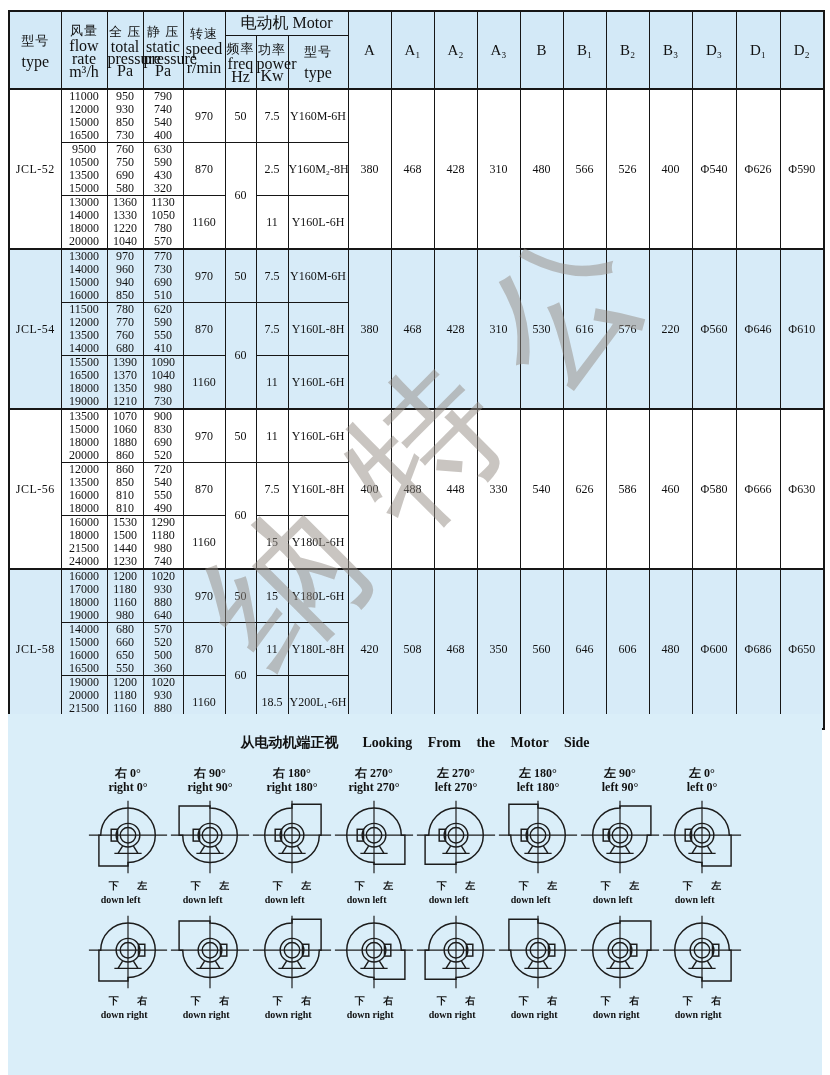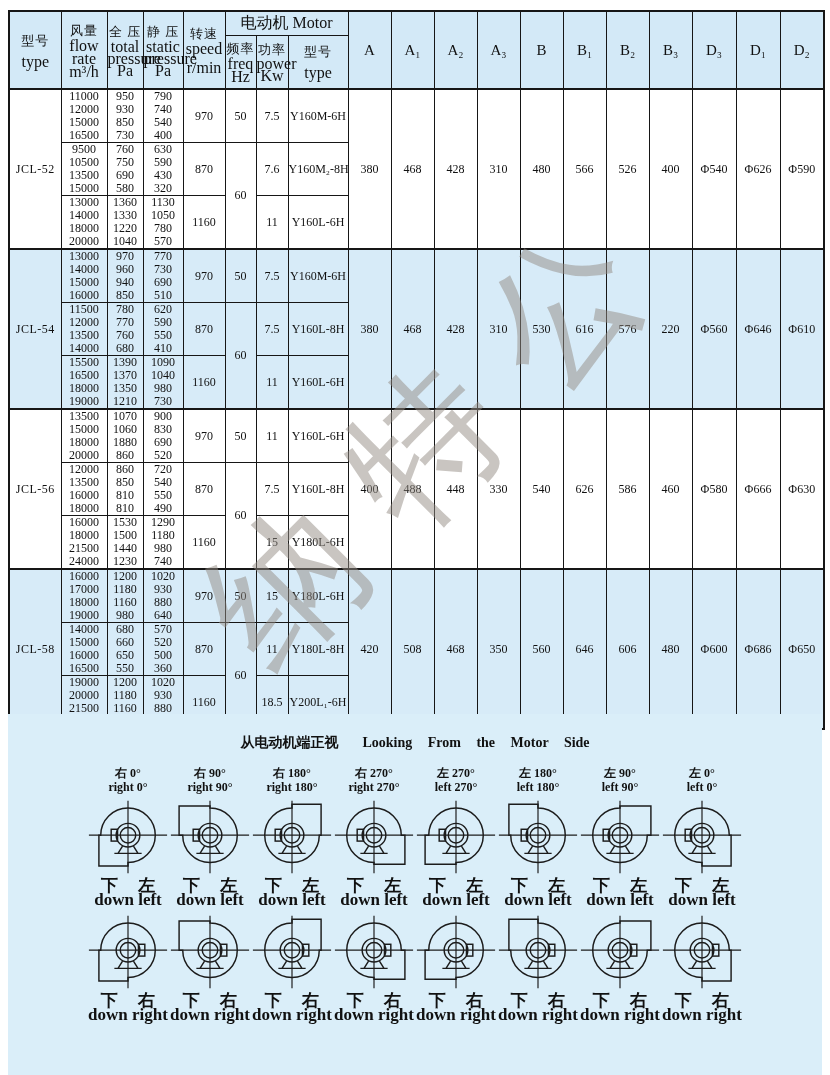--- a/index.html
+++ b/index.html
@@ -51,21 +51,21 @@
     position:absolute;left:8px;top:714px;width:814px;height:387px;
     background:#daeef9;
   }
   .panel-title{text-align:center;padding-top:20px;font-weight:bold;font-size:14px;}
   .panel-title .en{margin-left:24px;word-spacing:12px;}
   .diag-row{display:flex;justify-content:center;}
   .diag-row.top{margin-top:14px;}
   .diag-row.bottom{margin-top:4px;}
   .diag-cell{width:82px;display:flex;flex-direction:column;align-items:center;}
   .orient{text-align:center;font-weight:bold;font-size:12px;line-height:14px;height:30px;}
-  .sub{text-align:center;font-weight:bold;font-size:17px;line-height:14px;margin-top:1px;}
+  .sub{font-weight:bold;font-size:10px;line-height:14px;margin-top:1px;}
   .sub .cn{letter-spacing:8px;padding-left:8px;}
 </style>
 </head>
 <body>
 
 <table class="spec">
   <colgroup>
     <col style="width:52px">
       <col style="width:46px">
       <col style="width:36px">
@@ -187,21 +187,21 @@
         <td class="num">760
 750
 690
 580</td>
         <td class="num">630
 590
 430
 320</td>
         <td class="mid">870</td>
         <td rowspan="2" class="mid">60</td>
-        <td class="mid">7.6</td>
+        <td class="mid">2.5</td>
         <td class="motor">Y160M₂-8H</td>
       </tr>
       <tr class="white">
         <td class="num">13000
 14000
 18000
 20000</td>
         <td class="num">1360
 1330
 1220

